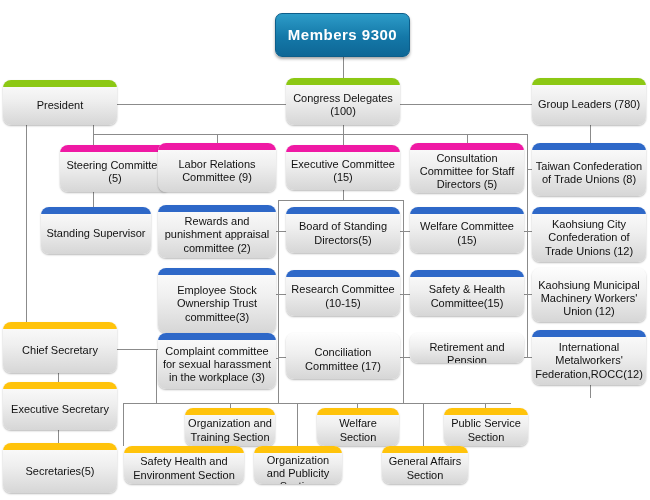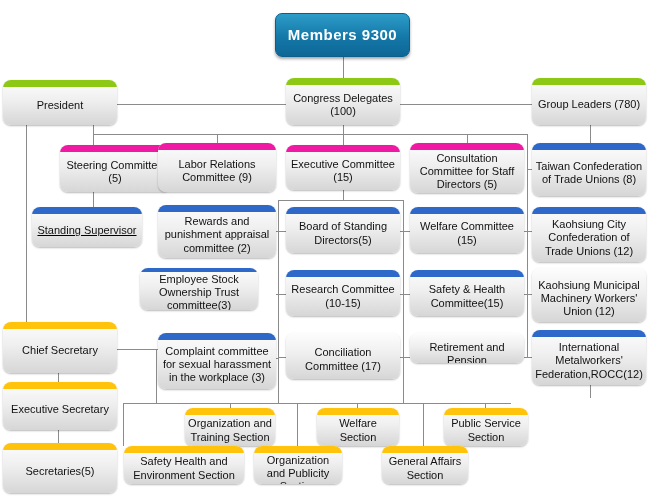--- a/index.html
+++ b/index.html
@@ -105,41 +105,41 @@
       <div class="lbl">Executive Committee (15)</div>
     </div>
     <div class="node bar-pink" style="left: 410px; top: 143px; width: 114px; height: 50px;">
       <div class="topbar" style="background: rgb(239, 25, 164);"></div>
       <div class="lbl">Consultation Committee for Staff Directors (5)</div>
     </div>
     <div class="node bar-blue" style="left: 532px; top: 143px; width: 114px; height: 53px;">
       <div class="topbar" style="background: rgb(46, 104, 200);"></div>
       <div class="lbl">Taiwan Confederation of Trade Unions (8)</div>
     </div>
-    <div class="node bar-blue" style="left: 32px; top: 207px; width: 110px; height: 40px; text-decoration: underline;">
+    <div class="node bar-blue" style="left: 41px; top: 207px; width: 110px; height: 47px;">
       <div class="topbar" style="background: rgb(46, 104, 200);"></div>
       <div class="lbl">Standing Supervisor</div>
     </div>
     <div class="node bar-blue" style="left: 158px; top: 205px; width: 118px; height: 53px;">
       <div class="topbar" style="background: rgb(46, 104, 200);"></div>
       <div class="lbl">Rewards and punishment appraisal committee (2)</div>
     </div>
     <div class="node bar-blue" style="left: 286px; top: 207px; width: 114px; height: 46px;">
       <div class="topbar" style="background: rgb(46, 104, 200);"></div>
       <div class="lbl">Board of Standing Directors(5)</div>
     </div>
     <div class="node bar-blue" style="left: 410px; top: 207px; width: 114px; height: 46px;">
       <div class="topbar" style="background: rgb(46, 104, 200);"></div>
       <div class="lbl">Welfare Committee (15)</div>
     </div>
     <div class="node bar-blue" style="left: 532px; top: 207px; width: 114px; height: 55px;">
       <div class="topbar" style="background: rgb(46, 104, 200);"></div>
       <div class="lbl">Kaohsiung City Confederation of Trade Unions (12)</div>
     </div>
-    <div class="node bar-blue" style="left: 140px; top: 268px; width: 118px; height: 42px; justify-content: center;">
+    <div class="node bar-blue" style="left: 158px; top: 268px; width: 118px; height: 65px; justify-content: center;">
       <div class="topbar" style="background: rgb(46, 104, 200);"></div>
       <div class="lbl">Employee Stock Ownership Trust committee(3)</div>
     </div>
     <div class="node bar-blue" style="left: 286px; top: 270px; width: 114px; height: 46px;">
       <div class="topbar" style="background: rgb(46, 104, 200);"></div>
       <div class="lbl">Research Committee (10-15)</div>
     </div>
     <div class="node bar-blue" style="left: 410px; top: 270px; width: 114px; height: 46px;">
       <div class="topbar" style="background: rgb(46, 104, 200);"></div>
       <div class="lbl">Safety &amp; Health Committee(15)</div>

